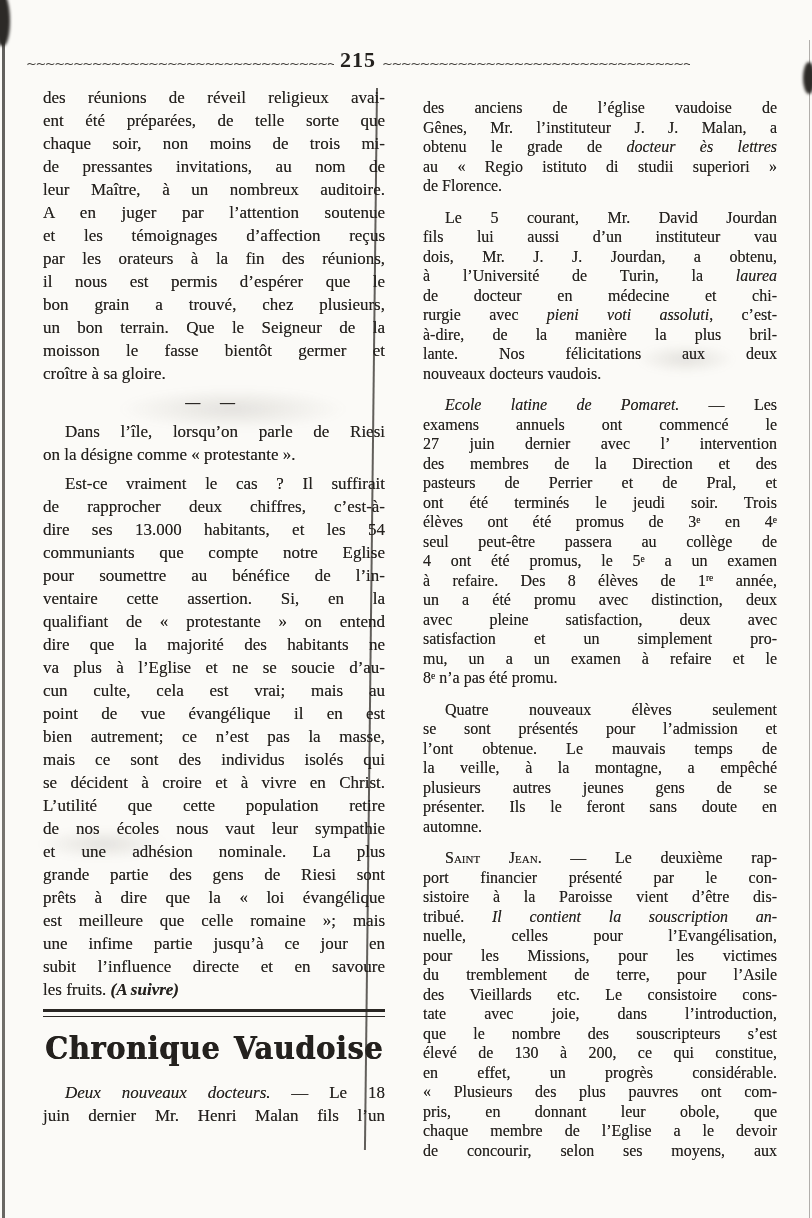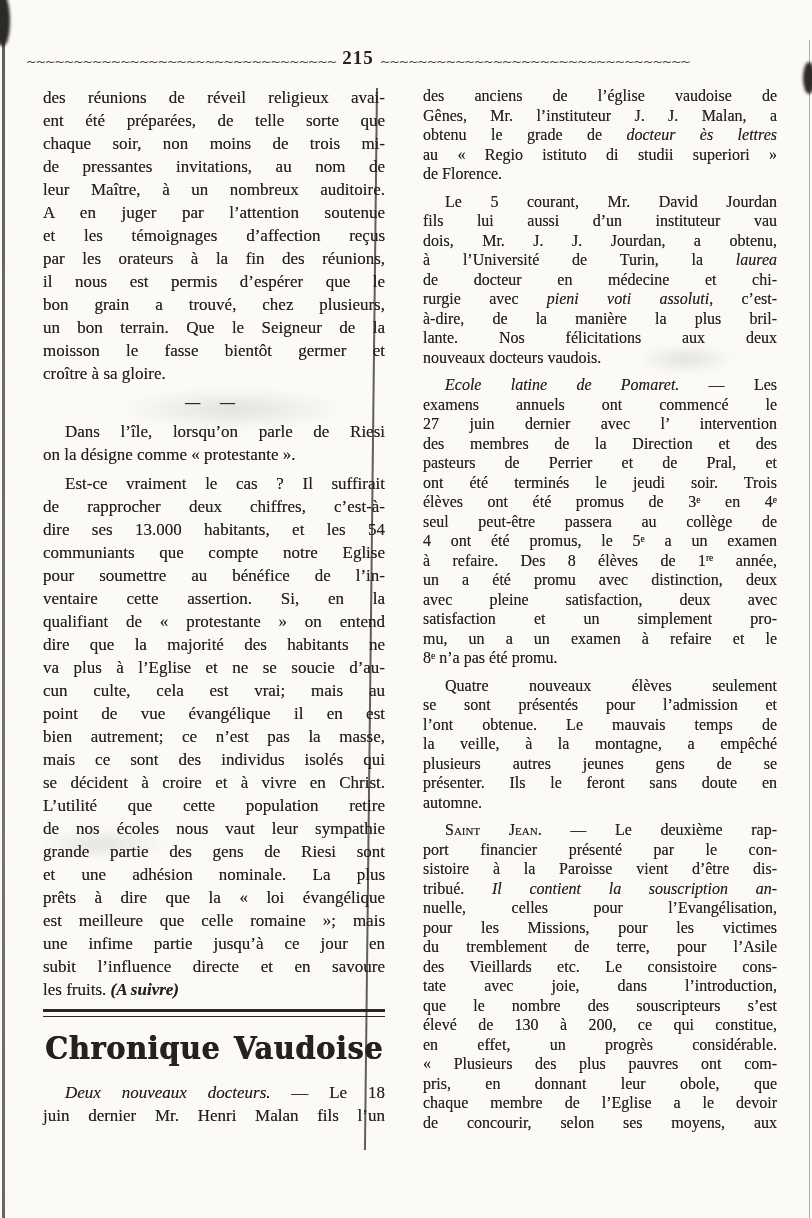--- a/index.html
+++ b/index.html
@@ -21,32 +21,32 @@
     background:#2e2b28;border-radius:50%;filter:blur(1.5px);}
   .smudge{position:absolute;filter:blur(3px);
     background:radial-gradient(ellipse at center, rgba(110,105,95,0.16), rgba(110,105,95,0) 70%);}
   .smudge.s1{left:118px;top:388px;width:230px;height:42px;}
   .smudge.s2{left:38px;top:828px;width:130px;height:32px;}
   .smudge.s3{left:636px;top:344px;width:100px;height:30px;}
   
   .header{position:absolute;top:52px;left:26px;width:664px;display:flex;align-items:center;}
   .wave{flex:1;overflow:hidden;white-space:nowrap;font-family:"DejaVu Sans",sans-serif;
     font-size:13px;letter-spacing:-1.5px;color:#45423e;height:16px;line-height:13px;}
-  .pagenum{font-weight:bold;font-size:19px;padding:0 6px;position:relative;top:-5px;
+  .pagenum{font-weight:bold;font-size:22px;padding:0 6px;position:relative;top:-5px;
     letter-spacing:1px;}
   
   .columns{position:absolute;top:86px;left:43px;display:flex;}
   .col{text-shadow:0 0 0.4px rgba(30,26,22,0.55);}
   .col-left{width:342px;font-size:17px;line-height:23px;}
   .col-right{width:354px;margin-left:38px;font-size:16px;line-height:19.5px;}
   .divider{position:absolute;left:376px;top:88px;width:1.5px;height:1062px;
     background:#47433f;transform:rotate(0.65deg);transform-origin:top center;opacity:.85;}
   
   .para{margin:0 0 6px;}
-  .col-right .para{margin:0 0 8px;}
+  .col-right .para{margin:12px 0 8px;}
   .line{text-align:justify;text-align-last:justify;}
   .line.last{text-align-last:left;}
   .line.first{padding-left:22px;}
   sup{font-size:0.6em;vertical-align:baseline;position:relative;top:-0.45em;line-height:0;}
   .sc{font-variant:small-caps;}
   .separator{text-align:center;font-weight:bold;letter-spacing:8px;font-size:15px;
     margin:2px 0 6px;}
   .signature{text-align:right;padding-right:36px;margin:2px 0 10px;font-size:17px;
     letter-spacing:0.5px;}
   .double-rule{border-top:3px solid #2a2724;border-bottom:1.5px solid #2a2724;height:4px;
@@ -109,22 +109,22 @@
           <div class="line">qualifiant de « protestante » on entend</div>
           <div class="line">dire que la majorité des habitants ne</div>
           <div class="line">va plus à l’Eglise et ne se soucie d’au-</div>
           <div class="line">cun culte, cela est vrai; mais au</div>
           <div class="line">point de vue évangélique il en est</div>
           <div class="line">bien autrement; ce n’est pas la masse,</div>
           <div class="line">mais ce sont des individus isolés qui</div>
           <div class="line">se décident à croire et à vivre en Christ.</div>
           <div class="line">L’utilité que cette population retire</div>
           <div class="line">de nos écoles nous vaut leur sympathie</div>
+          <div class="line">et une adhésion nominale. La plus</div>
           <div class="line">grande partie des gens de Riesi sont</div>
-          <div class="line">et une adhésion nominale. La plus</div>
           <div class="line">prêts à dire que la « loi évangélique</div>
           <div class="line">est meilleure que celle romaine »; mais</div>
           <div class="line">une infime partie jusqu’à ce jour en</div>
           <div class="line">subit l’influence directe et en savoure</div>
           <div class="line last">les fruits. <b><i>(A suivre)</i></b></div>
         </div>
         <div class="double-rule"></div>
         <div class="heading">Chronique Vaudoise</div>
         <div class="para">
           <div class="line first"><i>Deux nouveaux docteurs.</i> — Le 18</div>

